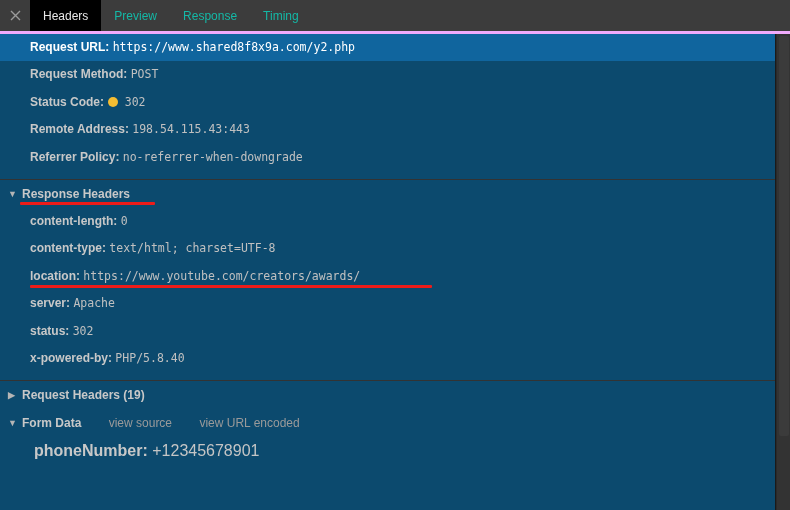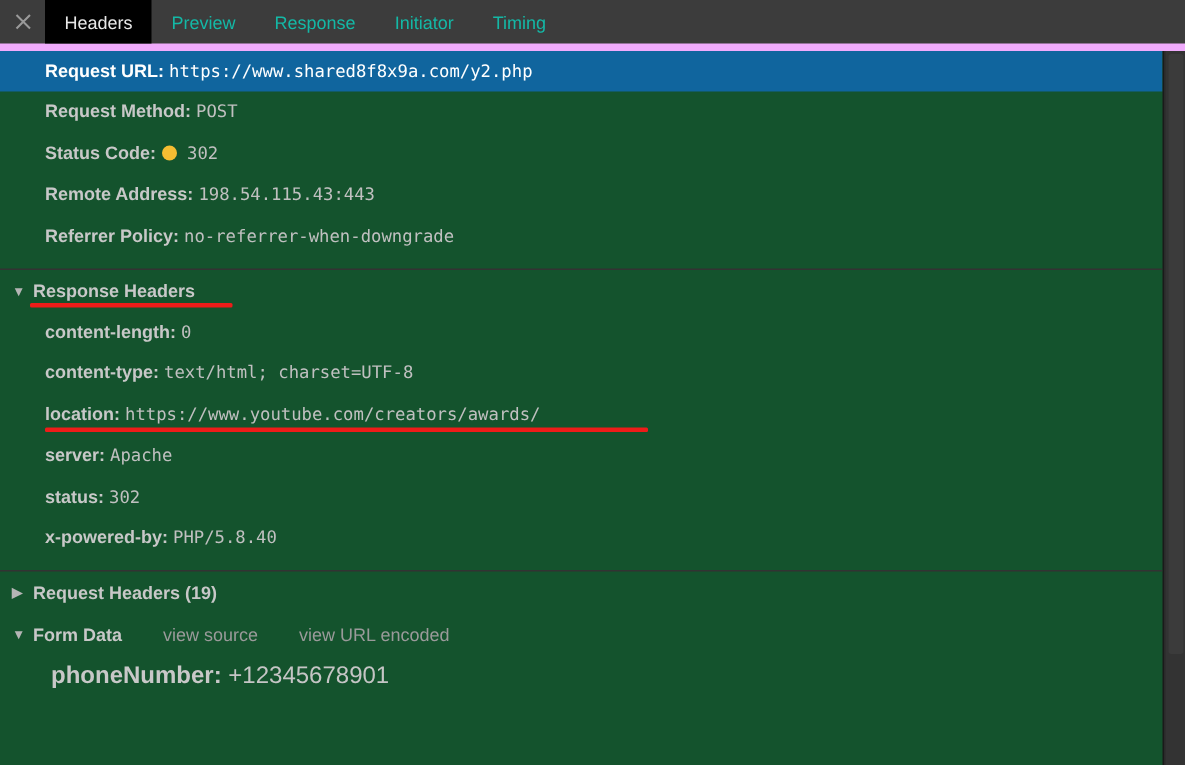--- a/index.html
+++ b/index.html
@@ -15,21 +15,21 @@
     position: relative;
   }
 
   
   #tabbar {
     position: absolute;
     left: 0; top: 0;
     width: 790px;
     height: 34px;
     background: #3c3c3c;
-    border-bottom: 5px solid #f0abfc;
+    border-bottom: 3px solid #f0abfc;
     box-sizing: border-box;
     display: flex;
     align-items: stretch;
   }
   #close-btn {
     width: 30px;
     display: flex;
     align-items: center;
     justify-content: center;
     color: #9a9a9a;
@@ -54,21 +54,21 @@
     color: #e8e8e8;
   }
 
   
   #panel {
     position: absolute;
     left: 0;
     top: 34px;
     width: 776px;
     height: 476px;
-    background: #14532d;
+    background: #0c4a6e;
     overflow: hidden;
     box-sizing: border-box;
     border-right: 1px solid #1a1a1a;
   }
   #scrollbar-track {
     position: absolute;
     right: 0;
     top: 34px;
     width: 14px;
     height: 476px;
@@ -199,23 +199,20 @@
   <div class="tab active">
     <span>Headers</span>
   </div>
   <div class="tab">
     <span>Preview</span>
   </div>
   <div class="tab">
     <span>Response</span>
   </div>
   <div class="tab">
-    <span>Initiator</span>
-  </div>
-  <div class="tab">
     <span>Timing</span>
   </div>
 </div>
 
 <div id="panel">
 
   <div id="general">
 
     <div class="kv sel">
       <span class="k">Request URL:</span>

